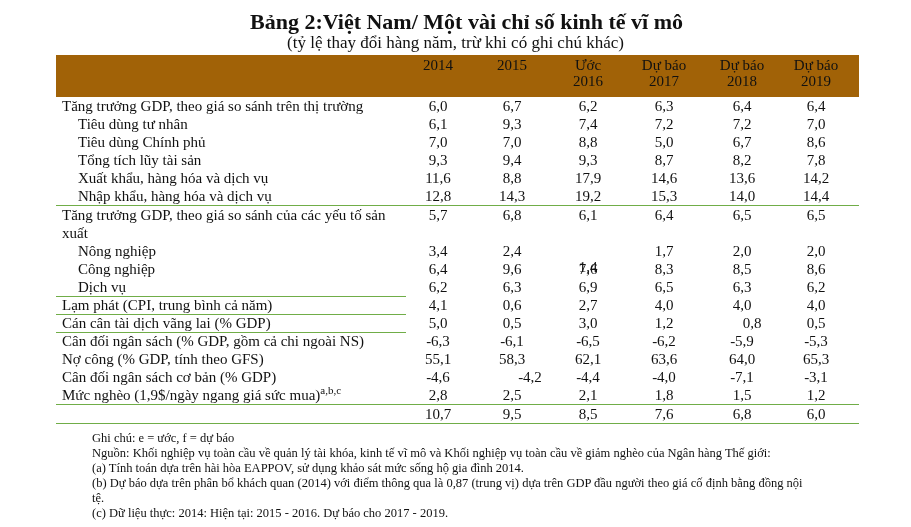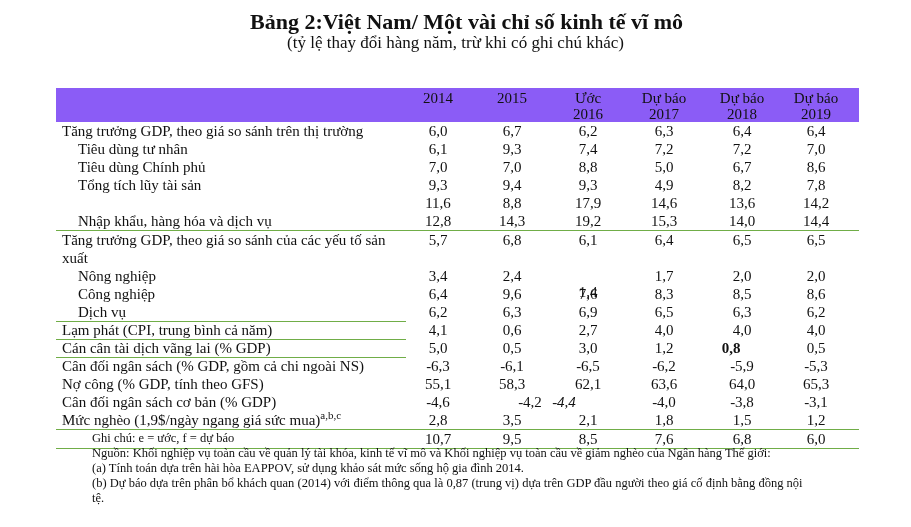--- a/index.html
+++ b/index.html
@@ -13,21 +13,21 @@
     font-weight: bold; font-size: 22px; line-height: 20px; padding-left: 11px;
   }
   .subtitle {
     position: absolute; left: 0; top: 33px; width: 911px; text-align: center;
     font-size: 17px; line-height: 20px;
   }
   .table {
     position: absolute; left: 56px; top: 55px; width: 803px;
   }
   .hdr {
-    background: #8b5cf6; height: 34px; position: relative; margin-top: 33px;
+    background: #a16207; height: 42px; position: relative;
   }
   .hdr .hcell {
     position: absolute; top: 2px; width: 72px; text-align: center;
     font-size: 15px; line-height: 16px;
   }
   .row {
     position: relative; height: 18px; font-size: 15px; line-height: 18px;
   }
   .row.tall { height: 36px; }
   .row .label {
@@ -101,25 +101,26 @@
         <div class="val" style="left: 496px;">8,8</div>
         <div class="val" style="left: 572px;">5,0</div>
         <div class="val" style="left: 650px;">6,7</div>
         <div class="val" style="left: 724px;">8,6</div>
       </div>
       <div class="row">
         <div class="label indent"><span>Tổng tích lũy tài sản</span></div>
         <div class="val" style="left: 346px;">9,3</div>
         <div class="val" style="left: 420px;">9,4</div>
         <div class="val" style="left: 496px;">9,3</div>
-        <div class="val" style="left: 572px;">4,9</div>
+        <div class="val" style="left: 572px;">8,7</div>
         <div class="val" style="left: 650px; font-family: Liberation Serif, serif;">8,2</div>
         <div class="val" style="left: 724px;">7,8</div>
       </div>
       <div class="row">
+        <div class="label indent"><span>Xuất khẩu, hàng hóa và dịch vụ</span></div>
         <div class="val" style="left: 346px;">11,6</div>
         <div class="val" style="left: 420px;">8,8</div>
         <div class="val" style="left: 496px;">17,9</div>
         <div class="val" style="left: 572px;">14,6</div>
         <div class="val" style="left: 650px;">13,6</div>
         <div class="val" style="left: 724px;">14,2</div>
       </div>
       <div class="row line-full">
         <div class="label indent"><span>Nhập khẩu, hàng hóa và dịch vụ</span></div>
         <div class="val" style="left: 346px;">12,8</div>
@@ -175,21 +176,21 @@
         <div class="val" style="left: 650px;">4,0</div>
         <div class="val" style="left: 724px;">4,0</div>
         <div class="line-partial"></div>
       </div>
       <div class="row">
         <div class="label"><span>Cán cân tài dịch vãng lai (% GDP)</span></div>
         <div class="val" style="left: 346px;">5,0</div>
         <div class="val" style="left: 420px;">0,5</div>
         <div class="val" style="left: 496px;">3,0</div>
         <div class="val" style="left: 572px;">1,2</div>
-        <div class="val" style="left: 639px; font-weight: bold;">0,8</div>
+        <div class="val" style="left: 660px;">0,8</div>
         <div class="val" style="left: 724px;">0,5</div>
         <div class="line-partial"></div>
       </div>
       <div class="row">
         <div class="label"><span>Cân đối ngân sách (% GDP, gồm cả chi ngoài NS)</span></div>
         <div class="val" style="left: 346px;">-6,3</div>
         <div class="val" style="left: 420px;">-6,1</div>
         <div class="val" style="left: 496px;">-6,5</div>
         <div class="val" style="left: 572px;">-6,2</div>
         <div class="val" style="left: 650px;">-5,9</div>
@@ -201,29 +202,29 @@
         <div class="val" style="left: 420px;">58,3</div>
         <div class="val" style="left: 496px;">62,1</div>
         <div class="val" style="left: 572px;">63,6</div>
         <div class="val" style="left: 650px;">64,0</div>
         <div class="val" style="left: 724px;">65,3</div>
       </div>
       <div class="row">
         <div class="label"><span>Cân đối ngân sách cơ bản (% GDP)</span></div>
         <div class="val" style="left: 346px;">-4,6</div>
         <div class="val" style="left: 438px;">-4,2</div>
-        <div class="val" style="left: 472px; font-style: italic;">-4,4</div>
+        <div class="val" style="left: 496px;">-4,4</div>
         <div class="val" style="left: 572px;">-4,0</div>
-        <div class="val" style="left: 650px;">-3,8</div>
+        <div class="val" style="left: 650px;">-7,1</div>
         <div class="val" style="left: 724px;">-3,1</div>
       </div>
       <div class="row line-full">
         <div class="label"><span>Mức nghèo (1,9$/ngày ngang giá sức mua)</span><sup>a,b,c</sup></div>
         <div class="val" style="left: 346px;">2,8</div>
-        <div class="val" style="left: 420px;">3,5</div>
+        <div class="val" style="left: 420px;">2,5</div>
         <div class="val" style="left: 496px;">2,1</div>
         <div class="val" style="left: 572px;">1,8</div>
         <div class="val" style="left: 650px;">1,5</div>
         <div class="val" style="left: 724px;">1,2</div>
       </div>
       <div class="row line-full">
         <div class="val" style="left: 346px;">10,7</div>
         <div class="val" style="left: 420px;">9,5</div>
         <div class="val" style="left: 496px;">8,5</div>
         <div class="val" style="left: 572px;">7,6</div>
@@ -231,13 +232,14 @@
         <div class="val" style="left: 724px;">6,0</div>
       </div>
     </div>
 </div>
 
 <div class="notes">
   <div>Ghi chú: e = ước, f = dự báo</div>
   <div>Nguồn: Khối nghiệp vụ toàn cầu về quản lý tài khóa, kinh tế vĩ mô và Khối nghiệp vụ toàn cầu về giảm nghèo của Ngân hàng Thế giới:</div>
   <div>(a) Tính toán dựa trên hài hòa EAPPOV, sử dụng khảo sát mức sống hộ gia đình 2014.</div>
   <div>(b) Dự báo dựa trên phân bổ khách quan (2014) với điểm thông qua là 0,87 (trung vị) dựa trên GDP đầu người theo giá cố định bằng đồng nội tệ.</div>
+  <div>(c) Dữ liệu thực: 2014: Hiện tại: 2015 - 2016. Dự báo cho 2017 - 2019.</div>
 </div>
 
 </body></html>

